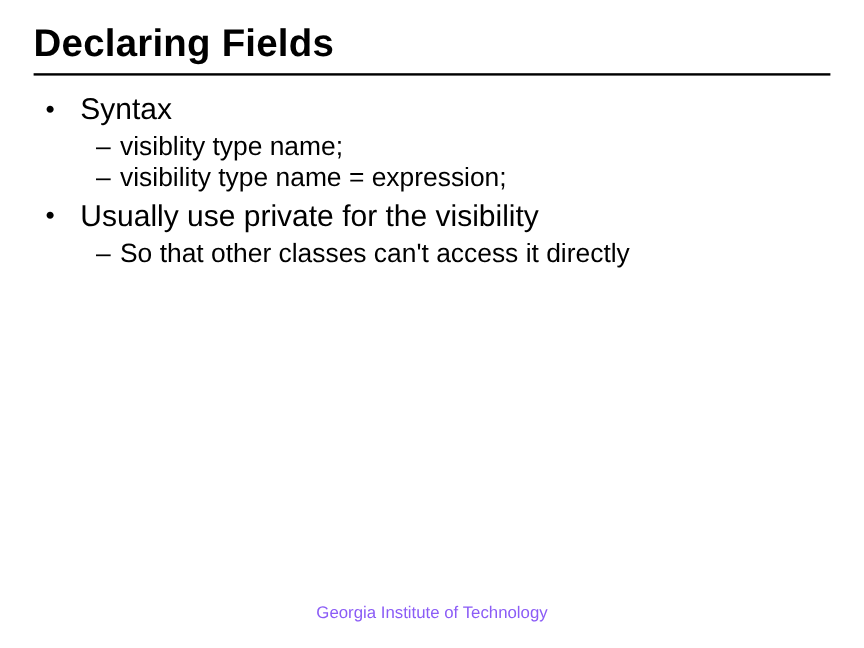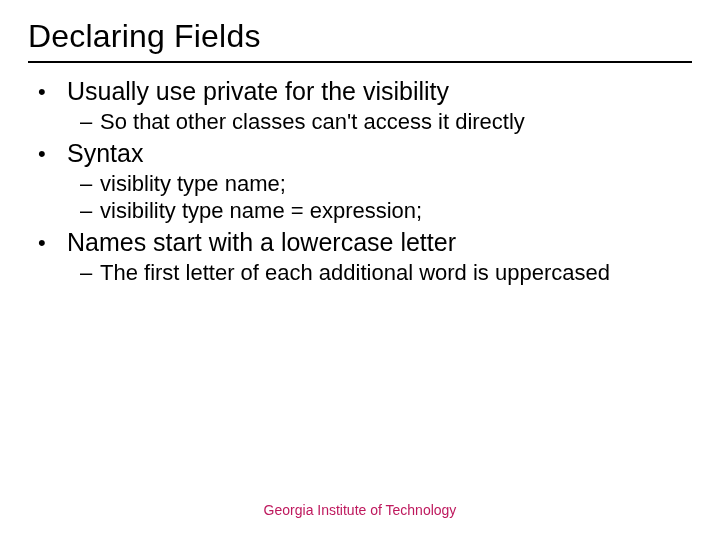--- a/index.html
+++ b/index.html
@@ -6,21 +6,21 @@
   html, body { width: 720px; height: 540px; }
   body {
     background: #ffffff;
     font-family: Arial, Helvetica, sans-serif;
     color: #000000;
     padding: 18px 28px 0 28px;
     position: relative;
   }
   .title {
     font-size: 32px;
-    font-weight: 400;
+    font-weight: 700;
     border-bottom: 2px solid #000;
     padding-bottom: 6px;
     margin-bottom: 14px;
     letter-spacing: 0.2px;
   }
   ul.top {
     list-style: none;
     padding-left: 12px;
   }
   ul.top > li {
@@ -55,43 +55,37 @@
     width: 20px;
     margin-left: -4px;
   }
   .footer {
     position: absolute;
     bottom: 22px;
     left: 0;
     width: 100%;
     text-align: center;
     font-size: 14px;
-    color: #be185d;
+    color: #8b5cf6;
   }
 </style>
 </head>
 <body>
 
 <h1 class="title">Declaring Fields</h1>
 
 <ul class="top">
   <li>
-    <span class="txt">Usually use private for the visibility</span>
-    <ul class="sub">
-      <li><span>So that other classes can't access it directly</span></li>
-    </ul>
-  </li>
-  <li>
     <span class="txt">Syntax</span>
     <ul class="sub">
       <li><span>visiblity type name;</span></li>
       <li><span>visibility type name = expression;</span></li>
     </ul>
   </li>
   <li>
-    <span class="txt">Names start with a lowercase letter</span>
+    <span class="txt">Usually use private for the visibility</span>
     <ul class="sub">
-      <li><span>The first letter of each additional word is uppercased</span></li>
+      <li><span>So that other classes can't access it directly</span></li>
     </ul>
   </li>
 </ul>
 
 <div class="footer">Georgia Institute of Technology</div>
 
 </body></html>

